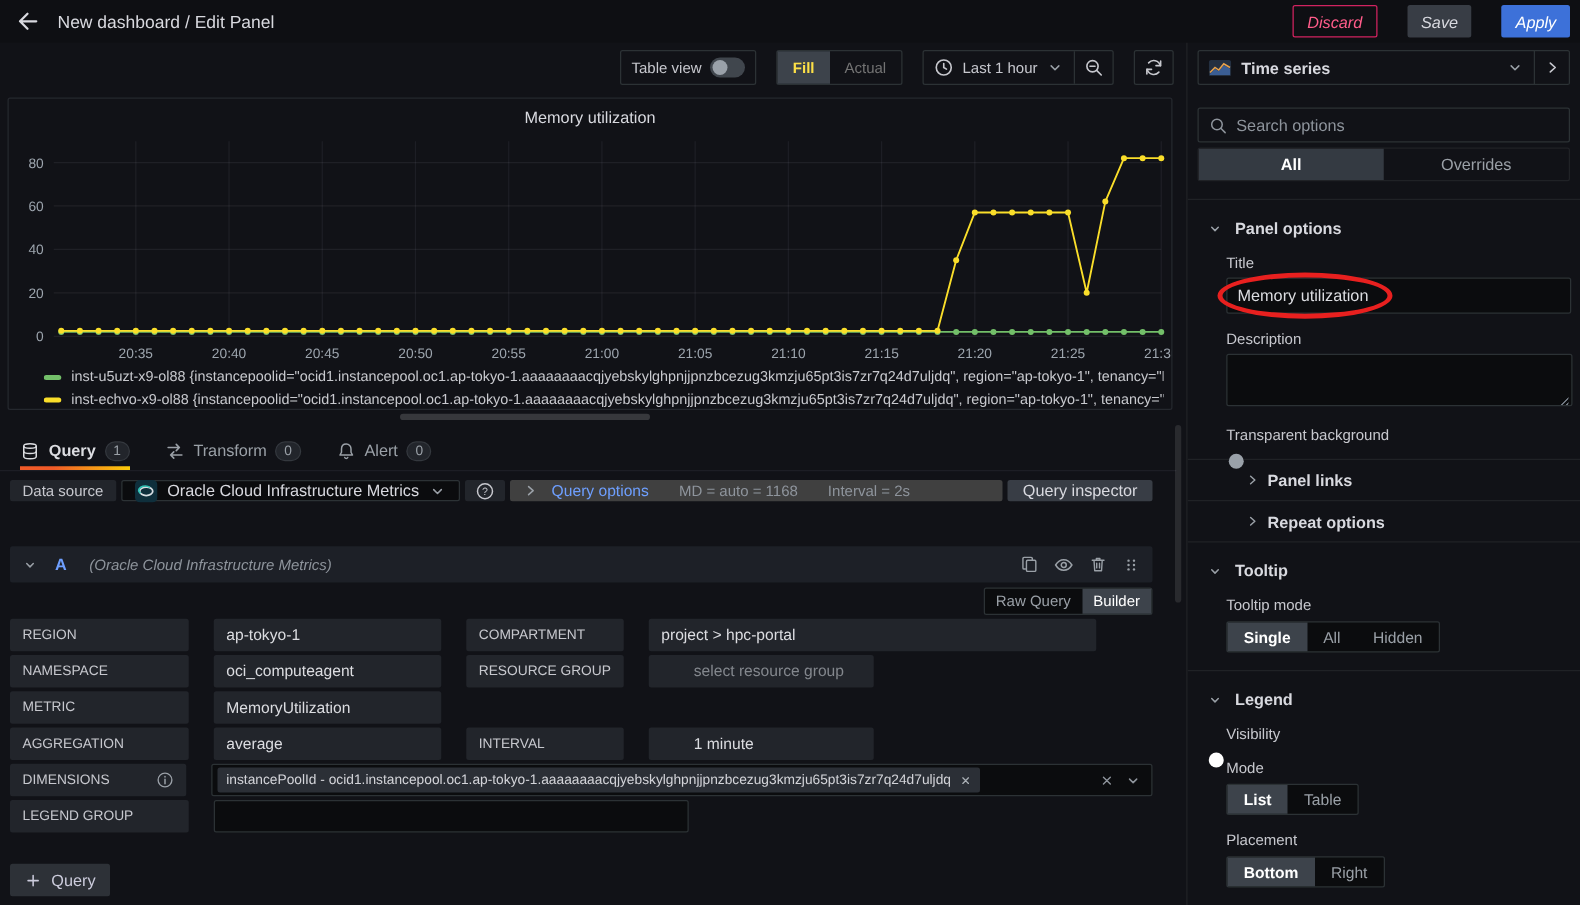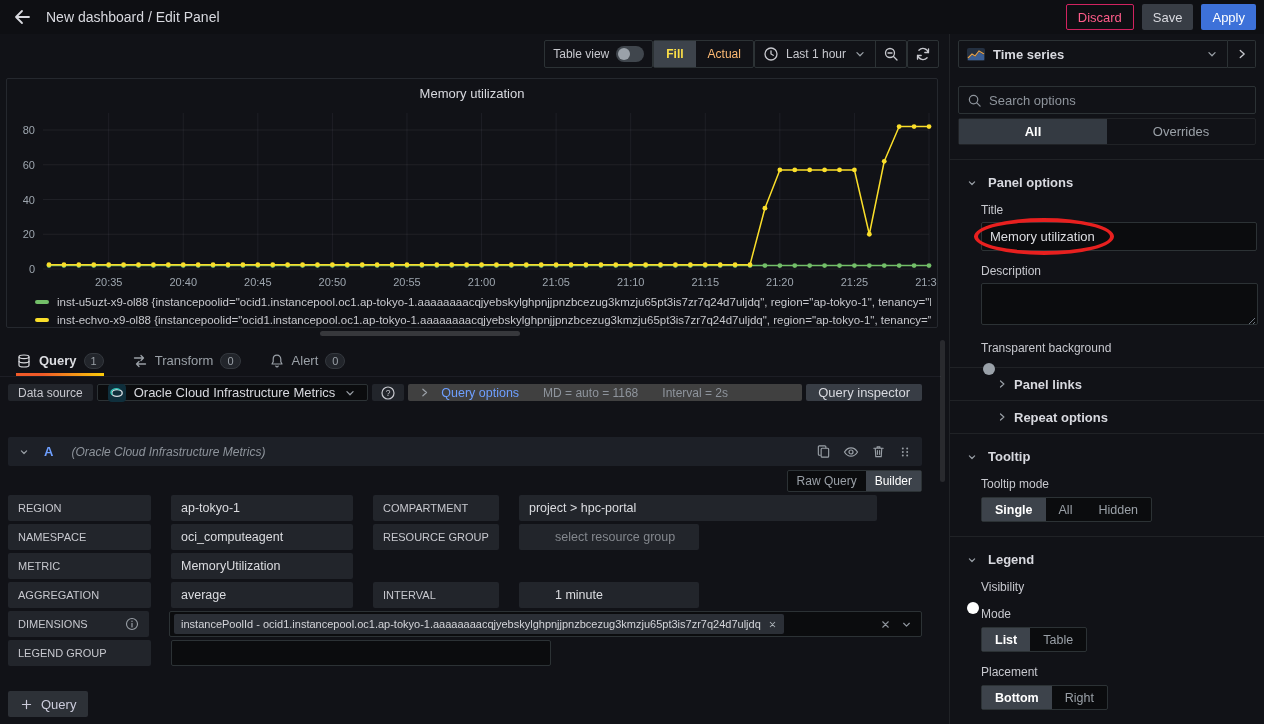--- a/index.html
+++ b/index.html
@@ -13,38 +13,38 @@
   .ic { flex:none; }
 
   
   .topbar { position:absolute; top:0; left:0; right:0; height:34px;
     background:#0e0f13; display:flex; align-items:center; padding:0 8px; z-index:30; }
   .back-btn { width:28px; height:28px; display:flex; align-items:center; justify-content:center;
     cursor:pointer; border-radius:50%; }
   .tb-title { margin-left:10px; font-size:14px; color:#d8d9df; }
   .tb-spacer { flex:1; }
   .btn { height:26px; display:inline-flex; align-items:center; padding:0 11px;
-    border-radius:2px; font-size:13px; cursor:pointer; margin-left:8px; }
+    border-radius:2px; font-size:13px; cursor:pointer; margin-left:24px;font-style:italic; }
   .btn-discard { border:1px solid #d12360; color:#ff5c8a; background:transparent; }
   .btn-save { background:#383d45; color:#d8d9df; }
   .btn-apply { background:#3d71d9; color:#fff; }
 
   
   .main { position:absolute; left:0; top:34px; width:949px; bottom:0; overflow:hidden; }
 
-  .toolbar { position:absolute; top:6px; right:10px; display:flex; gap:0; align-items:center; }
+  .toolbar { position:absolute; top:6px; right:10px; display:flex; gap:16px; align-items:center; }
   .tbox { height:28px; border:1px solid #2c3235; border-radius:2px;
     display:flex; align-items:center; color:#c7c8ce; font-size:12px; background:#111217; }
   .tbox .pad { padding:0 8px; display:flex; align-items:center; gap:7px; }
   .toggle { width:28px; height:16px; border-radius:9px; background:#40464d; position:relative; cursor:pointer; }
   .toggle .knob { position:absolute; top:2px; left:2px; width:12px; height:12px; border-radius:50%; background:#9aa1a9; }
   .toggle.on { background:#3d71d9; }
   .toggle.on .knob { left:auto; right:2px; background:#fff; }
   .seg { display:flex; height:100%; align-items:stretch; }
-  .seg .opt { display:flex; align-items:center; padding:0 12px; color:#fdba74; cursor:pointer; }
+  .seg .opt { display:flex; align-items:center; padding:0 12px; color:#737373; cursor:pointer; }
   .seg .opt.sel { background:#3d434b; color:#fde047; font-weight:700; }
   .vdiv { width:1px; align-self:stretch; background:#2c3235; }
   .iconbtn { width:30px; height:100%; display:flex; align-items:center; justify-content:center; cursor:pointer; }
 
   
   .chart-panel { position:absolute; left:6px; top:44px; width:932px; height:250px;
     border:1px solid #25282e; border-radius:2px; background:#111217; overflow:hidden; }
   .chart-title { text-align:center; font-size:13px; color:#d8d9df; padding-top:7px; height:26px; }
   .tick { fill:#9da5ae; font-size:11px; font-family:"Liberation Sans",sans-serif; }
   .chart-legend { padding:2px 6px 0 28px; }

